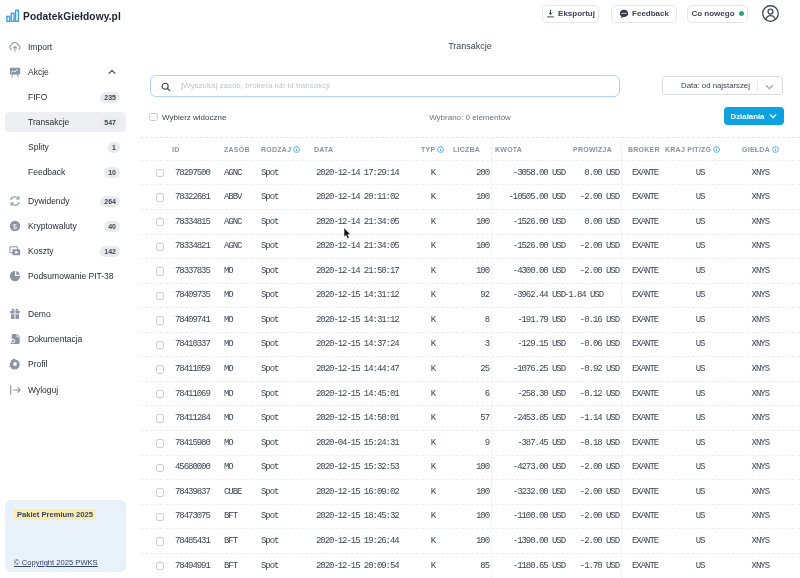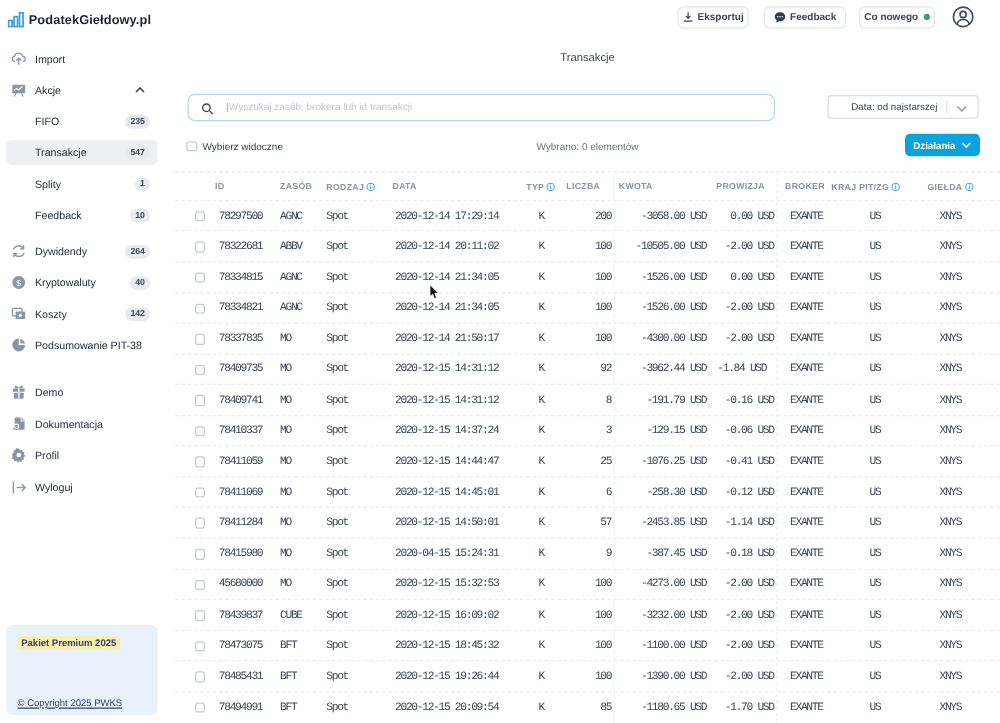--- a/index.html
+++ b/index.html
@@ -318,21 +318,21 @@
 </div>
 <div class="trow" style="top:282.6px">
 <span class="cb" style="left:15.5px;top:8px"></span>
 <span class="c mono" style="left:35px">78409735</span>
 <span class="c mono" style="left:84px">MO</span>
 <span class="c mono" style="left:121px">Spot</span>
 <span class="c mono" style="left:176px">2020-12-15 14:31:12</span>
 <span class="c mono tc" style="left:283px;width:20px">K</span>
 <span class="c mono tr" style="left:305px;width:44px">92</span>
 <span class="c mono tr" style="left:355px;width:70px">-3962.44 USD</span>
-<span class="c mono tr" style="left:421px;width:52px">-1.84 USD</span>
+<span class="c mono tr" style="left:411px;width:52px">-1.84 USD</span>
 <span class="c mono" style="left:492px">EXANTE</span>
 <span class="c mono tc" style="left:532px;width:56px">US</span>
 <span class="c mono tr" style="left:598px;width:31px">XNYS</span>
 </div>
 <div class="trow" style="top:307.2px">
 <span class="cb" style="left:15.5px;top:8px"></span>
 <span class="c mono" style="left:35px">78409741</span>
 <span class="c mono" style="left:84px">MO</span>
 <span class="c mono" style="left:121px">Spot</span>
 <span class="c mono" style="left:176px">2020-12-15 14:31:12</span>
@@ -360,21 +360,21 @@
 </div>
 <div class="trow" style="top:356.3px">
 <span class="cb" style="left:15.5px;top:8px"></span>
 <span class="c mono" style="left:35px">78411059</span>
 <span class="c mono" style="left:84px">MO</span>
 <span class="c mono" style="left:121px">Spot</span>
 <span class="c mono" style="left:176px">2020-12-15 14:44:47</span>
 <span class="c mono tc" style="left:283px;width:20px">K</span>
 <span class="c mono tr" style="left:305px;width:44px">25</span>
 <span class="c mono tr" style="left:355px;width:70px">-1076.25 USD</span>
-<span class="c mono tr" style="left:427px;width:52px">-0.41 USD</span>
+<span class="c mono tr" style="left:427px;width:52px">-0.92 USD</span>
 <span class="c mono" style="left:492px">EXANTE</span>
 <span class="c mono tc" style="left:532px;width:56px">US</span>
 <span class="c mono tr" style="left:598px;width:31px">XNYS</span>
 </div>
 <div class="trow" style="top:380.8px">
 <span class="cb" style="left:15.5px;top:8px"></span>
 <span class="c mono" style="left:35px">78411069</span>
 <span class="c mono" style="left:84px">MO</span>
 <span class="c mono" style="left:121px">Spot</span>
 <span class="c mono" style="left:176px">2020-12-15 14:45:01</span>

